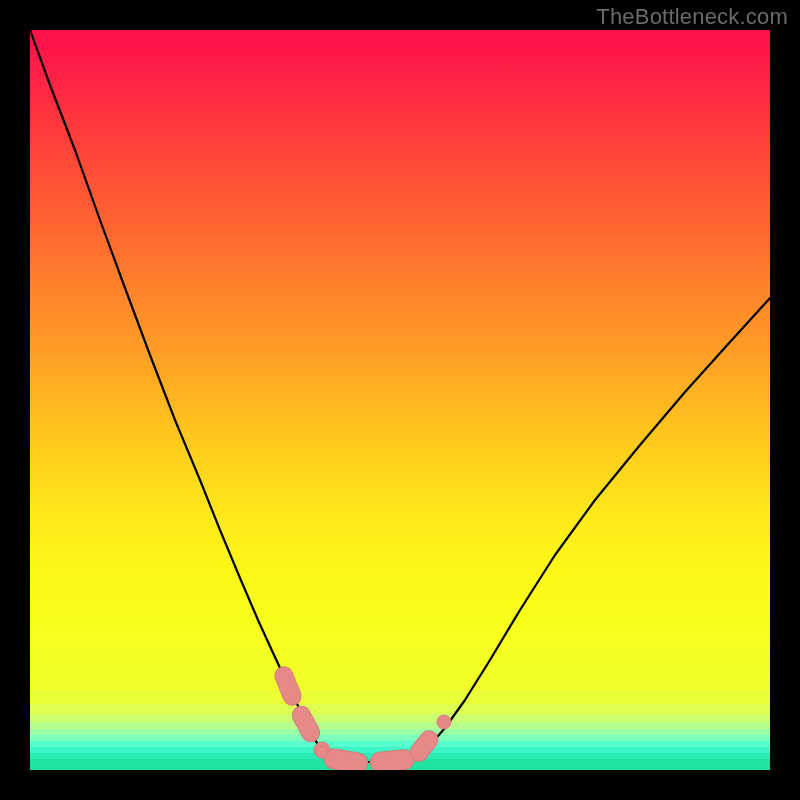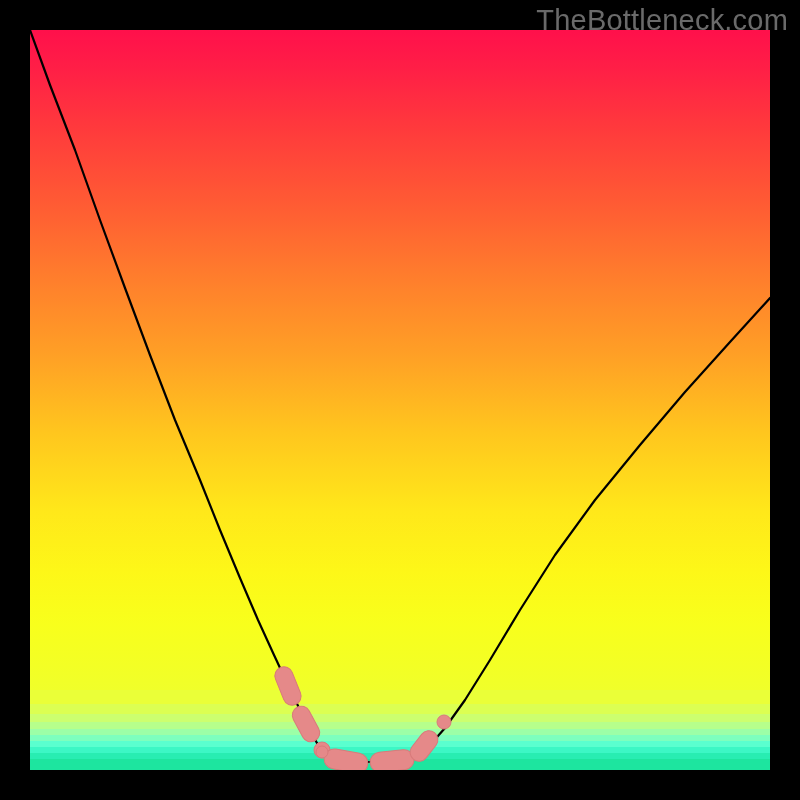--- a/index.html
+++ b/index.html
@@ -66,21 +66,21 @@
     top: 0;
     left: 0;
     width: 740px;
     height: 740px;
   }
   .watermark {
     position: absolute;
     top: 4px;
     right: 12px;
     color: #6a6a6a;
-    font-size: 29px;
+    font-size: 22px;
     letter-spacing: 0.2px;
     user-select: none;
   }
 </style>
 </head>
 <body>
 
 <div class="frame">
 
   <div class="plot-area">

